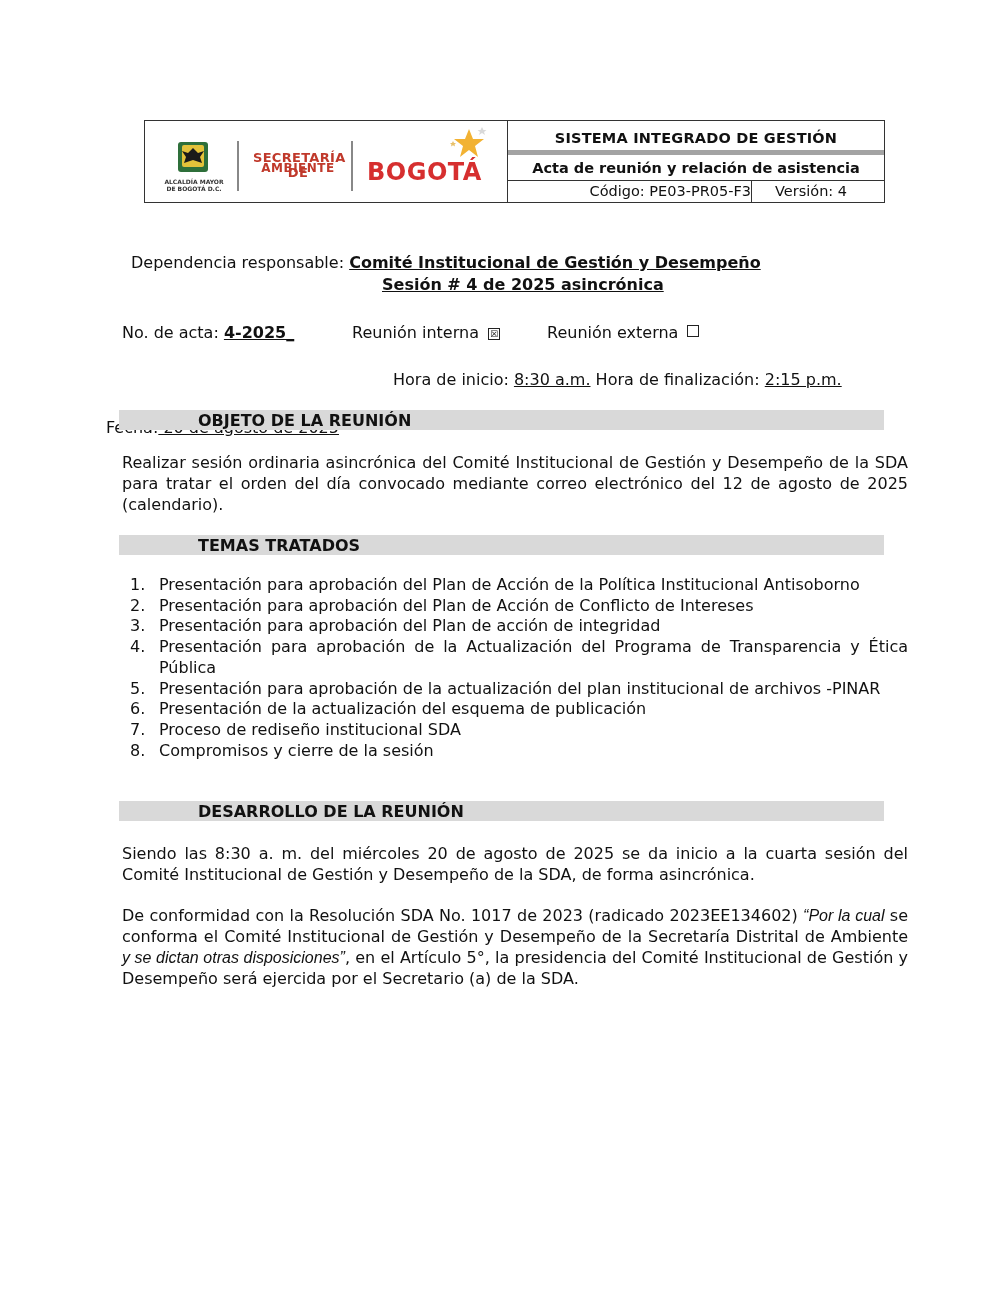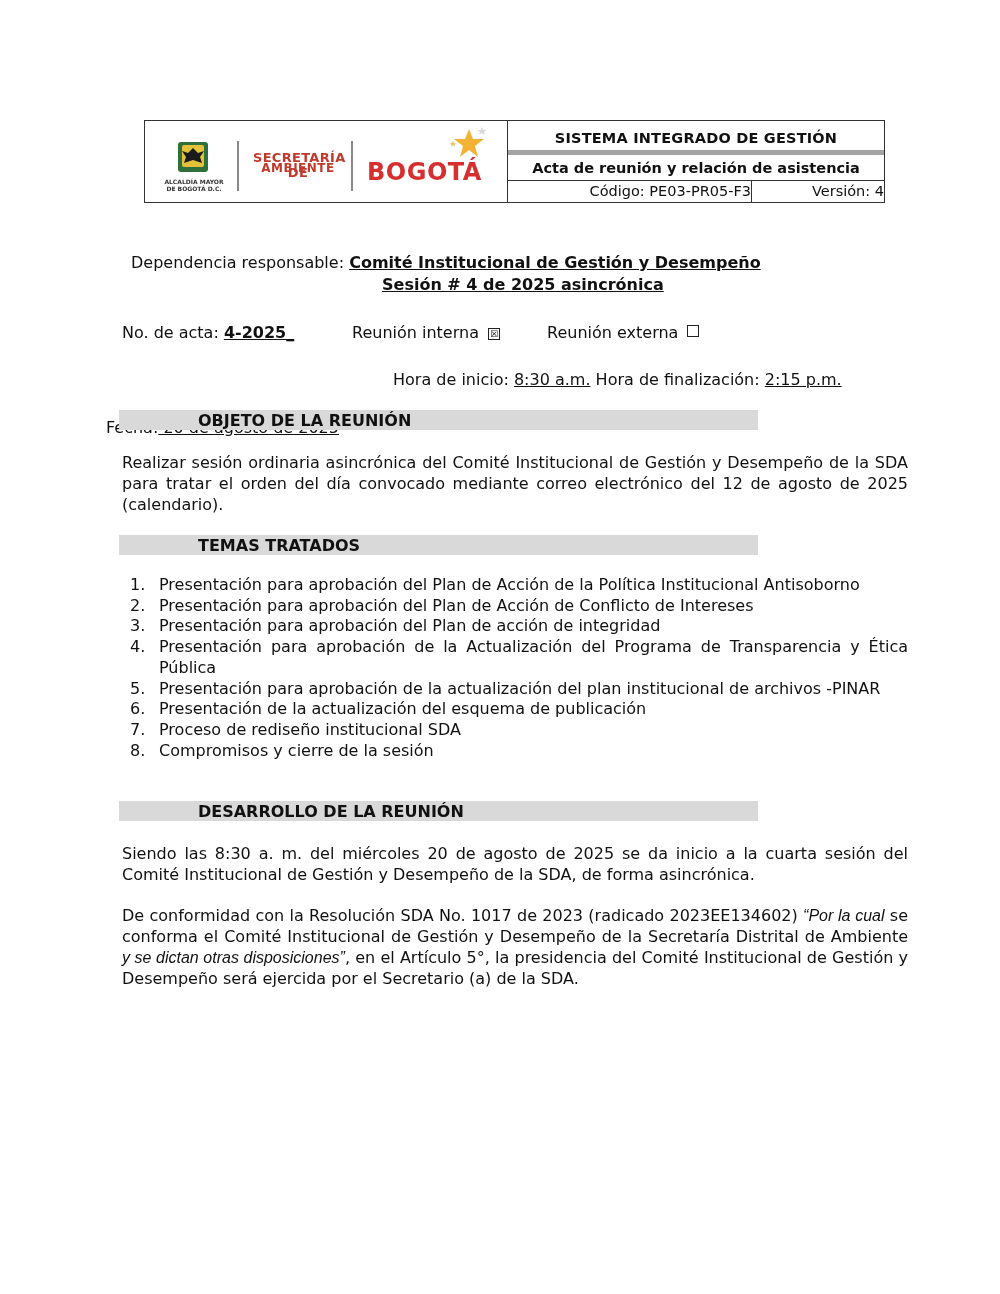--- a/index.html
+++ b/index.html
@@ -8,36 +8,36 @@
 
   
   .hdr { position: absolute; left: 144px; top: 120px; width: 741px; height: 83px; border: 1px solid #333; box-sizing: border-box; }
   .hdr-logos { position: absolute; left: 0; top: 0; width: 362px; height: 81px; border-right: 1px solid #333; }
   .hdr-right { position: absolute; left: 363px; top: 0; width: 376px; height: 81px; }
   .hdr-row { position: absolute; left: 0; width: 376px; box-sizing: border-box; text-align: center; font-size: 14.5px; }
   .hdr-row1 { top: 0; height: 34px; line-height: 34px; border-bottom: 5px solid #a3a3a3; font-weight: bold; letter-spacing: 0.2px; }
   .hdr-row2 { top: 34px; height: 26px; line-height: 26px; border-bottom: 1px solid #333; font-weight: bold; }
   .hdr-row3 { top: 60px; height: 21px; line-height: 21px; }
   .hdr-code { position: absolute; left: 0; top: 0; width: 244px; height: 21px; border-right: 1px solid #333; text-align: right; padding-left: 8px; box-sizing: border-box; }
-  .hdr-ver { position: absolute; left: 245px; top: 0; width: 131px; height: 21px; text-align: right; padding-left: 10px; box-sizing: border-box; }
+  .hdr-ver { position: absolute; left: 245px; top: 0; width: 131px; height: 21px; text-align: left; padding-left: 22px; box-sizing: border-box; }
 
   
   .crest { position: absolute; left: 30px; top: 20px; width: 36px; height: 32px; }
   .crest-text { position: absolute; left: 14px; top: 57px; width: 70px; font-size: 6px; font-weight: bold; text-align: center; line-height: 7px; color: #333; }
   .vsep { position: absolute; top: 20px; width: 2px; height: 50px; background: #888; }
   .sda-small { position: absolute; left: 108px; top: 29px; width: 90px; text-align: center; font-size: 13px; color: #c0392b; font-weight: bold; letter-spacing: 0.3px; }
   .sda-big { position: absolute; left: 104px; top: 40px; width: 98px; text-align: center; font-size: 12px; color: #c0392b; font-weight: bold; letter-spacing: 0.5px; }
   .bog-text { position: absolute; left: 222px; top: 37px; font-size: 24px; color: #d62f2f; font-weight: bold; letter-spacing: 0.5px; font-family: "DejaVu Sans", sans-serif; }
   .bog-star { position: absolute; left: 302px; top: 6px; width: 40px; height: 34px; }
 
   
   .line { position: absolute; font-size: 16px; white-space: nowrap; }
   .u { text-decoration: underline; }
   .b { font-weight: bold; }
-  .section-bar { position: absolute; left: 119px; width: 639px; height: 20px; background: #d9d9d9; }
+  .section-bar { position: absolute; left: 119px; width: 765px; height: 20px; background: #d9d9d9; }
   .section-title { position: absolute; left: 79px; top: 0; line-height: 21px; font-size: 16px; font-weight: bold; }
   .para { position: absolute; left: 122px; width: 786px; font-size: 16px; line-height: 21px; text-align: justify; }
   .list { position: absolute; left: 122px; top: 575px; width: 786px; margin: 0; padding: 0; list-style: none; font-size: 16px; line-height: 20.7px; }
   .list li { position: relative; padding-left: 37px; text-align: justify; }
   .list .num { position: absolute; left: 8px; top: 0; }
   .chk { display: inline-block; width: 10px; height: 10px; border: 1px solid #222; font-size: 9px; line-height: 10px; text-align: center; vertical-align: 1px; margin-left: 4px; }
   .italic-sans { font-style: italic; font-family: "Liberation Sans", sans-serif; }
 </style>
 </head>
 <body>

